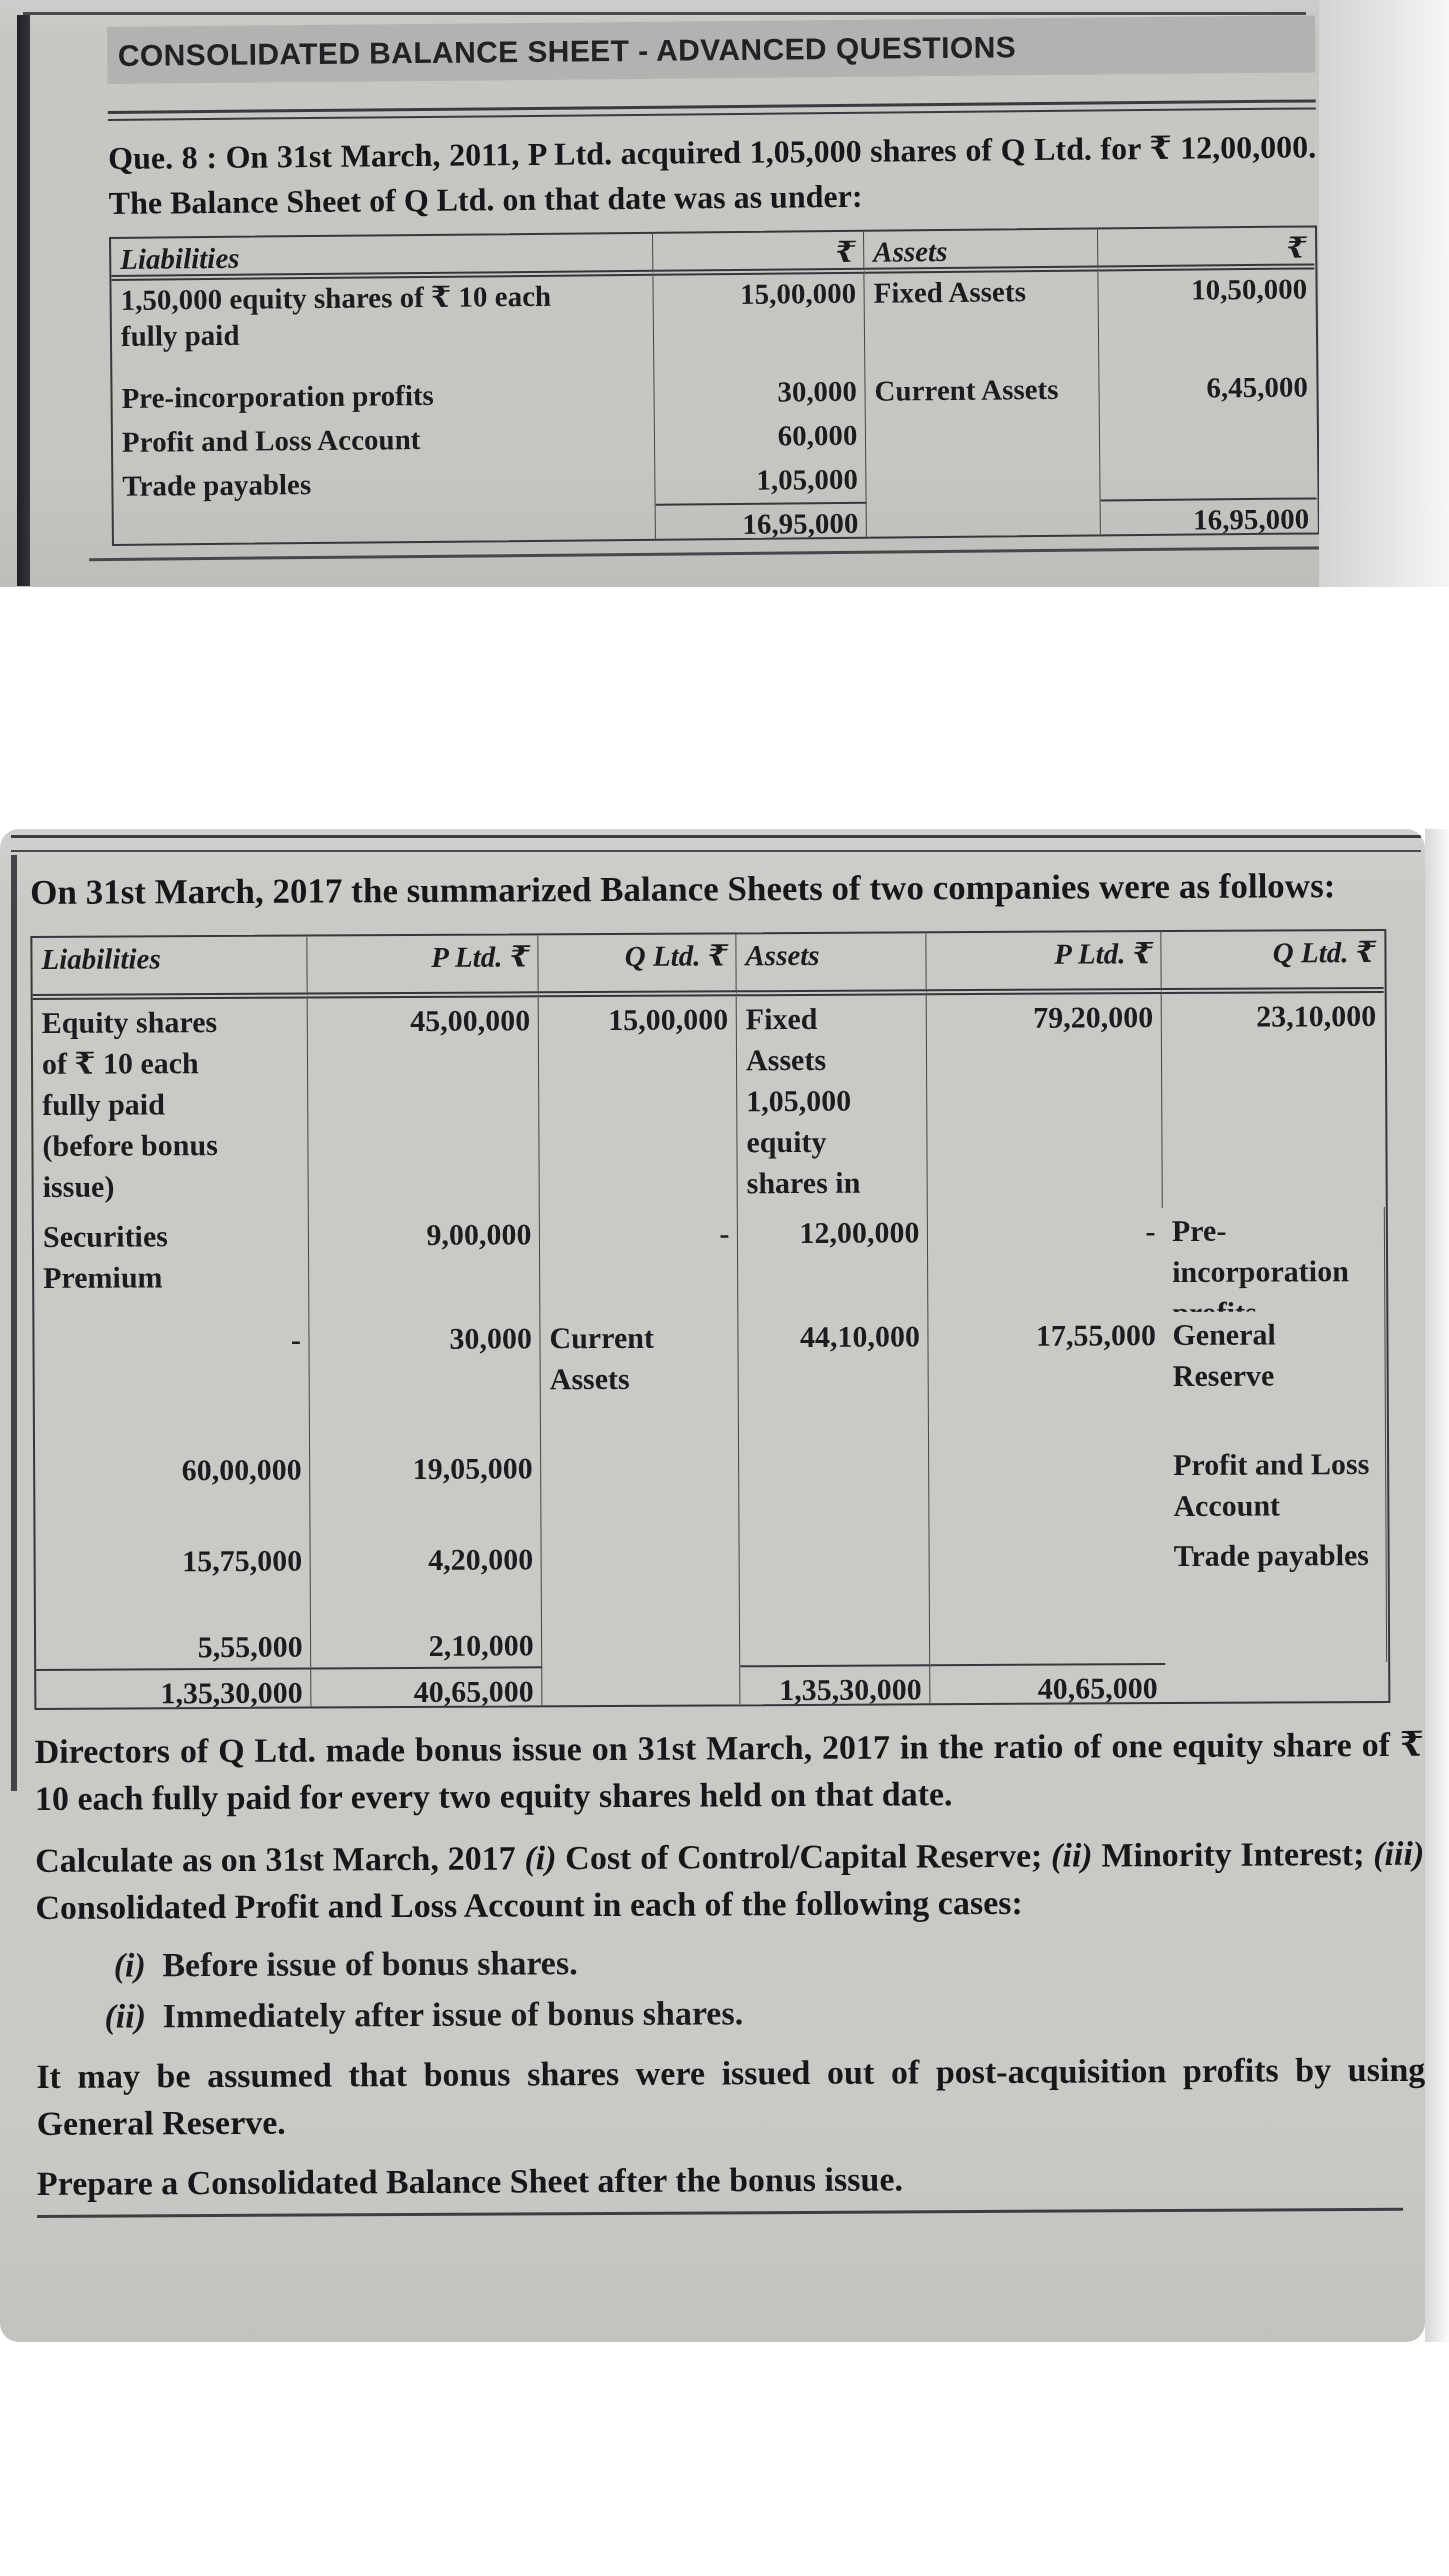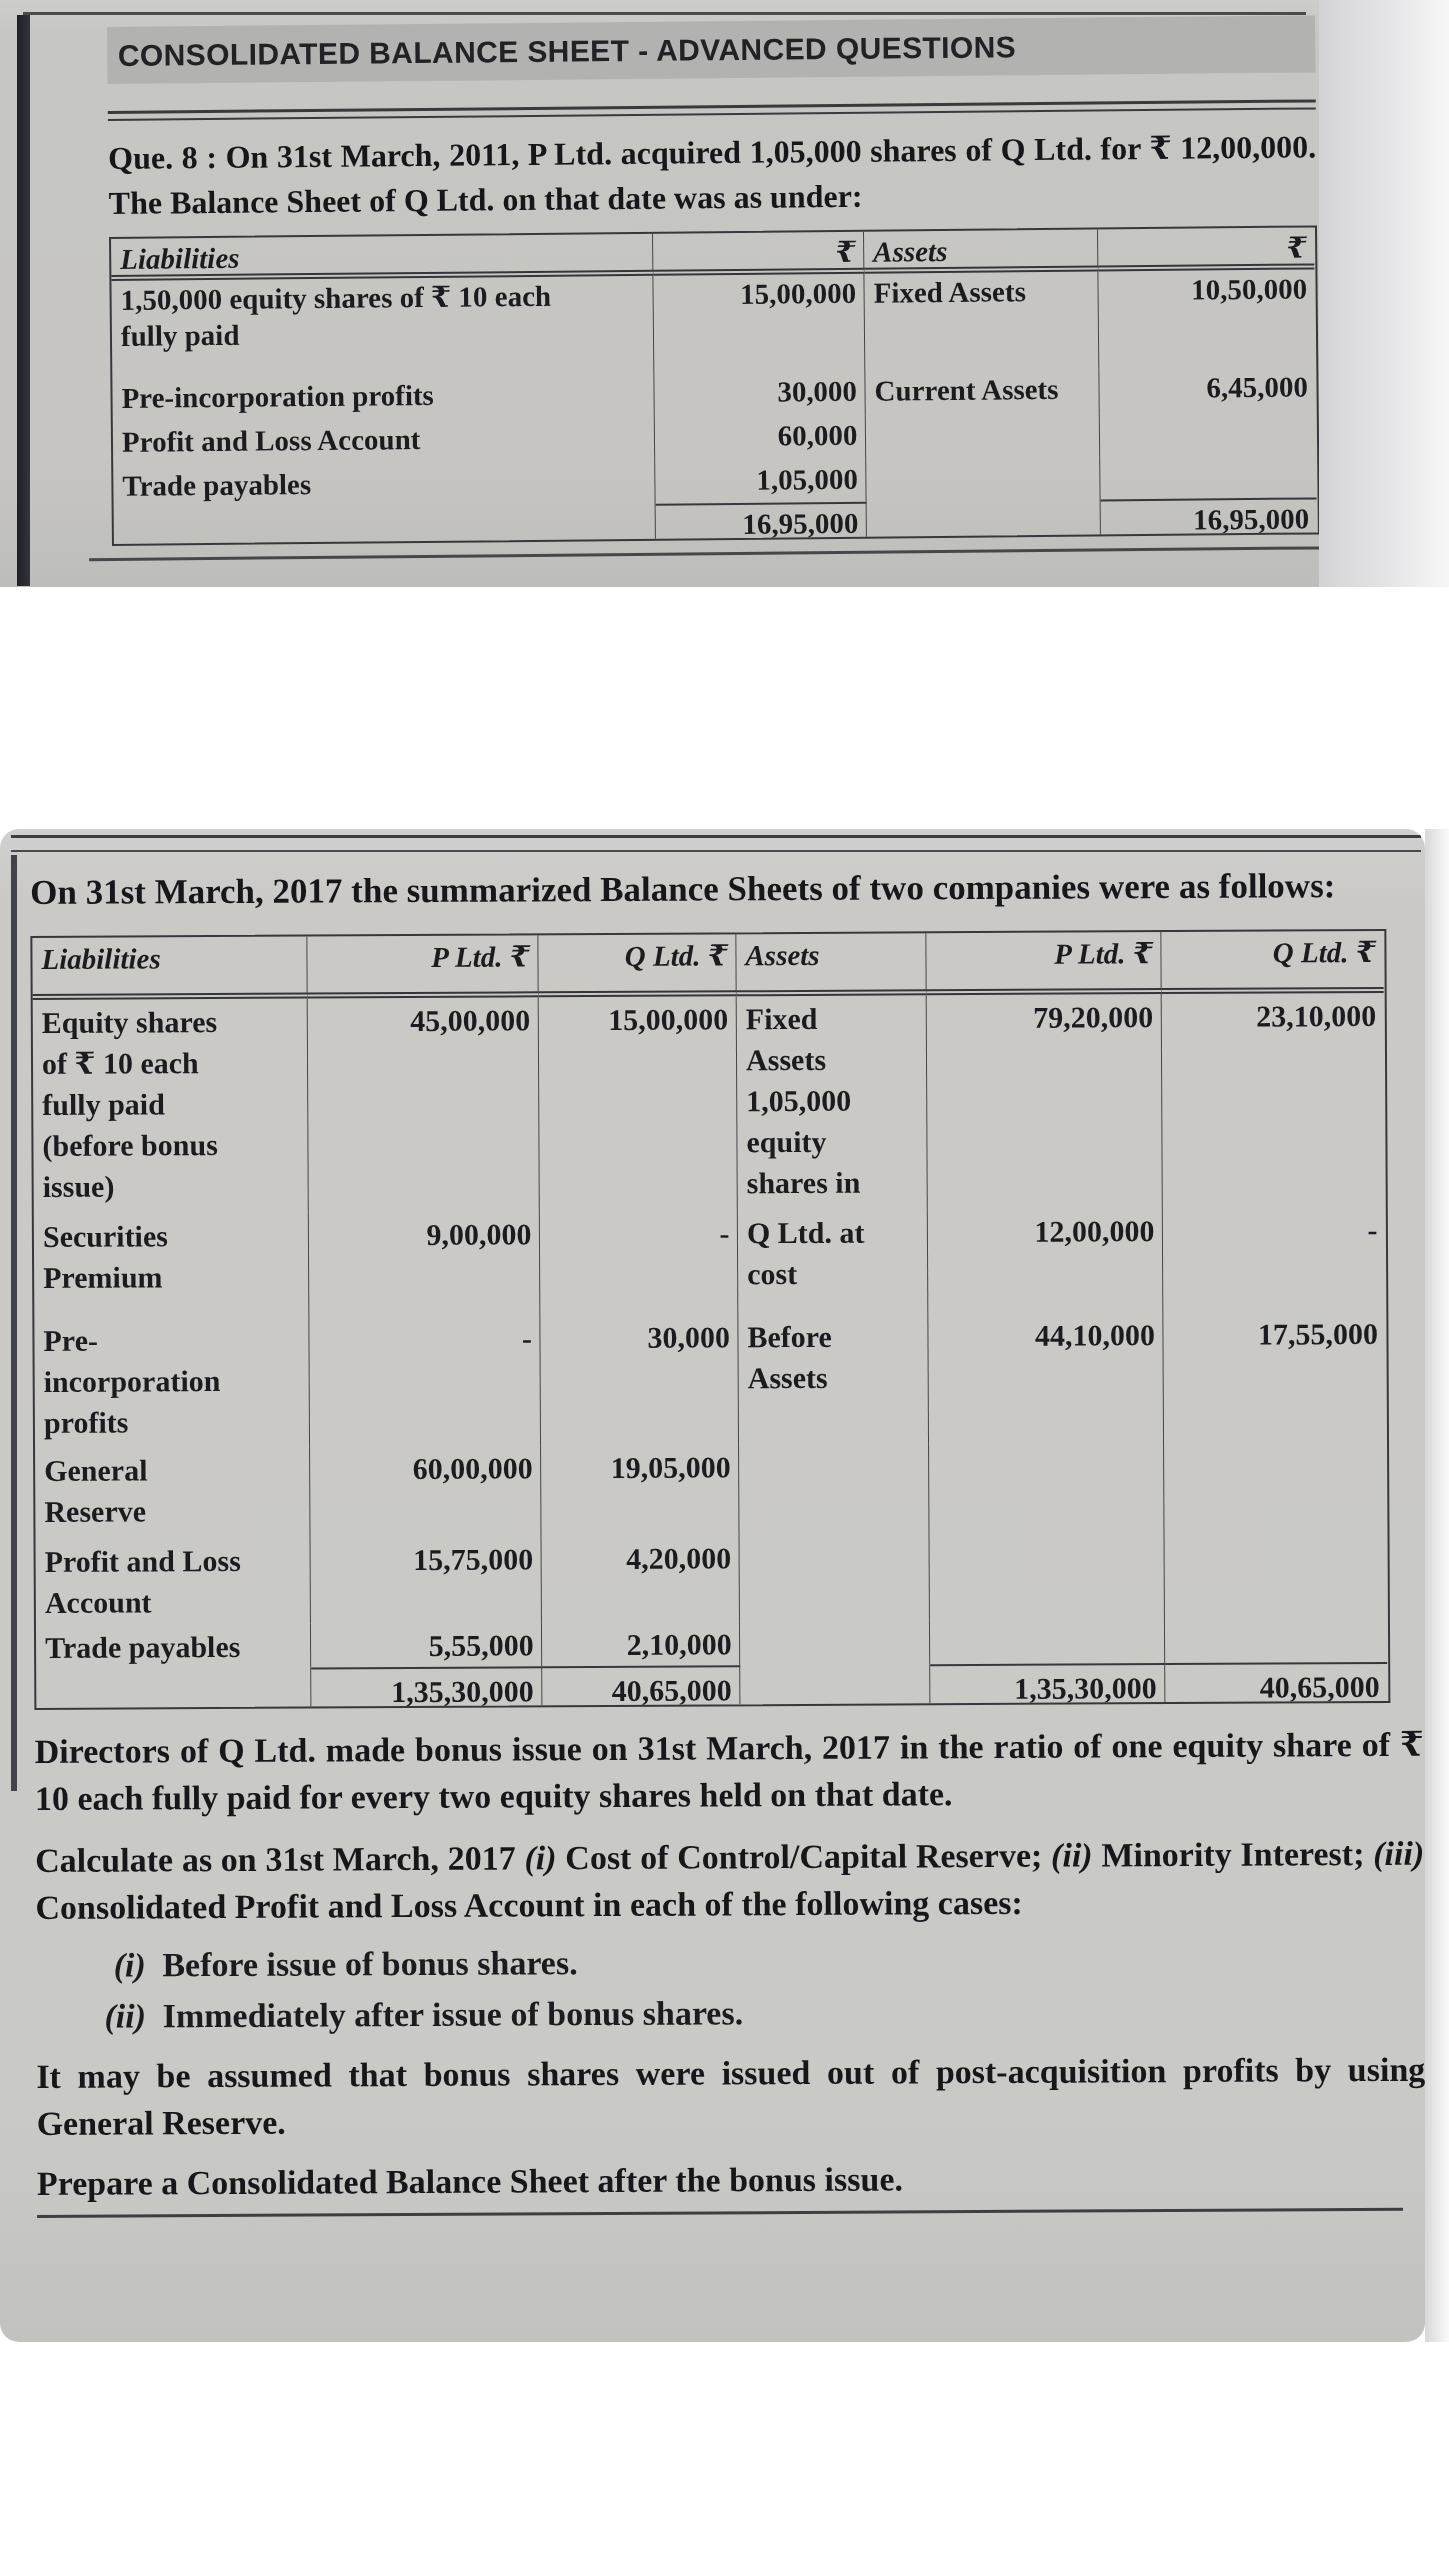--- a/index.html
+++ b/index.html
@@ -153,31 +153,29 @@
 1,05,000
 equity
 shares in</div>
       <div class="cR amt2">79,20,000</div>
       <div class="amt2">23,10,000</div>
 
       <div class="cR lab2">Securities
 Premium</div>
       <div class="cR amt2">9,00,000</div>
       <div class="cR amt2">-</div>
-      <div class="cR lab2">Q Ltd. at
-cost</div>
       <div class="cR amt2">12,00,000</div>
       <div class="amt2">-</div>
 
       <div class="cR lab2">Pre-
 incorporation
 profits</div>
       <div class="cR amt2">-</div>
       <div class="cR amt2">30,000</div>
-      <div class="cR lab2">Before
+      <div class="cR lab2">Current
 Assets</div>
       <div class="cR amt2">44,10,000</div>
       <div class="amt2">17,55,000</div>
 
       <div class="cR lab2">General
 Reserve</div>
       <div class="cR amt2">60,00,000</div>
       <div class="cR amt2">19,05,000</div>
       <div class="cR lab2"></div>
       <div class="cR amt2"></div>

